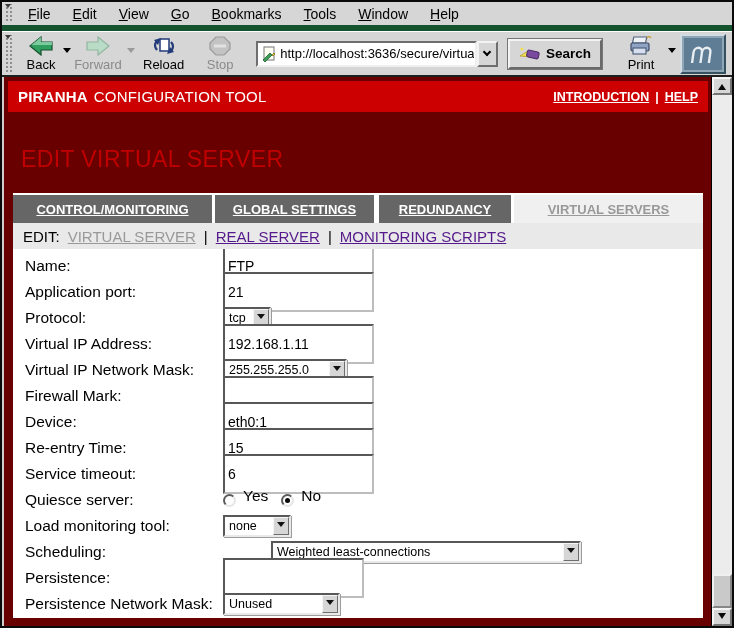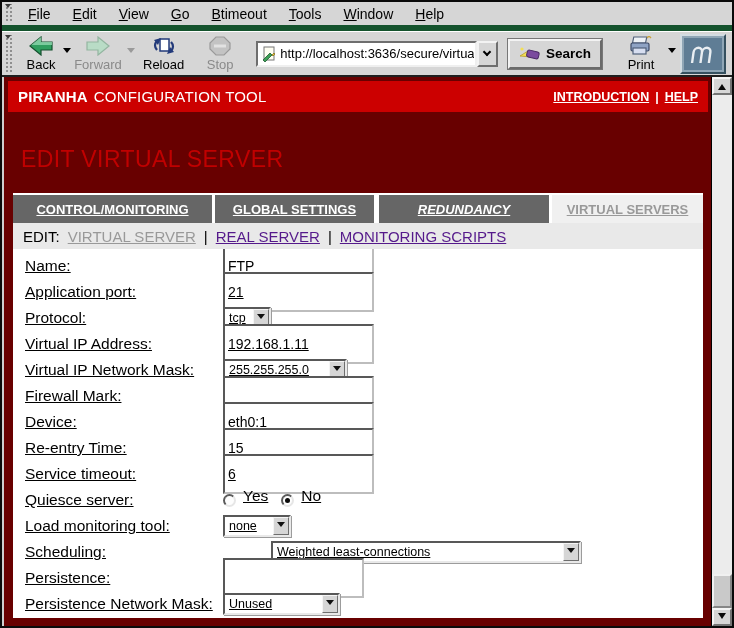--- a/index.html
+++ b/index.html
@@ -44,29 +44,29 @@
   .hlinks{margin-left:auto;display:flex;align-items:center;gap:6px;color:#fff;font-size:12.5px;font-weight:bold;}
   .hlinks .lnk{text-decoration:underline;cursor:pointer;}
   .ptitle{height:81px;padding:34px 0 0 17px;color:#c00000;font-size:23px;letter-spacing:.4px;}
 
   .content{flex:1;margin:0 8px 8px 9px;background:#fff;display:flex;flex-direction:column;min-height:0;}
   .tabs{height:28px;margin-top:2px;display:flex;}
   .tab{background:#666;color:#fff;font-weight:bold;font-size:13px;display:flex;align-items:center;justify-content:center;cursor:pointer;}
   .tab .tlbl{text-decoration:underline;white-space:nowrap;}
   .tab.t1{width:199px;}
   .tab.t2{width:159px;margin-left:3px;}
-  .tab.t3{width:170px;margin-left:5px;font-style:italic;}
+  .tab.t3{width:132px;margin-left:5px;}
   .tab.active{flex:1;margin-left:3px;background:#f0f0f0;color:#999;}
   .subnav{height:26px;background:#e9e9e9;display:flex;align-items:center;gap:8px;padding-left:10px;font-size:15px;color:#000;}
   .subnav .lnk{text-decoration:underline;cursor:pointer;white-space:nowrap;}
   .subnav .cur{color:#999;}
   .subnav .vis{color:#551a8b;}
 
   
-  .formarea{flex:1;padding:4px 0 0 12px;overflow:hidden;text-decoration:underline;}
+  .formarea{flex:1;padding:4px 0 0 12px;overflow:hidden;}
   .frow{height:26px;display:flex;align-items:center;}
   .flabel{width:198px;font-size:15.5px;color:#000;}
   .tinput{height:40px;border:2px solid;border-color:#585858 #bdbdbd #bdbdbd #585858;background:#fff;
           font-family:"Liberation Sans",sans-serif;font-size:14px;padding:0 3px;outline:none;}
   .w150{width:151px;}.w140{width:141px;}
   .sel{height:22px;border:2px solid;border-color:#585858 #e9e9e9 #e9e9e9 #585858;background:#fff;display:flex;align-items:center;box-shadow:1px 1px 0 #9c9c9c;cursor:pointer;}
   .seltext{flex:1;font-size:12.5px;padding-left:4px;white-space:nowrap;overflow:hidden;}
   .selarrow{width:16px;height:18px;margin-right:0;background:#d6d6d6;border:1px solid;border-color:#f5f5f5 #6e6e6e #6e6e6e #f5f5f5;
             display:flex;flex-direction:column;align-items:center;justify-content:center;}
   .tri{border:4px solid transparent;border-top:5px solid #111;width:0;height:0;margin-top:4px;}
@@ -90,21 +90,21 @@
 <body>
 
 <div class="window">
 
   <div class="menubar">
     <div class="grip"></div>
     <span class="menu-item"><span class="accel">F</span><span>ile</span></span>
     <span class="menu-item"><span class="accel">E</span><span>dit</span></span>
     <span class="menu-item"><span class="accel">V</span><span>iew</span></span>
     <span class="menu-item"><span class="accel">G</span><span>o</span></span>
-    <span class="menu-item"><span class="accel">B</span><span>timeout</span></span>
+    <span class="menu-item"><span class="accel">B</span><span>ookmarks</span></span>
     <span class="menu-item"><span class="accel">T</span><span>ools</span></span>
     <span class="menu-item"><span class="accel">W</span><span>indow</span></span>
     <span class="menu-item"><span class="accel">H</span><span>elp</span></span>
   </div>
 
   <div class="toolbar">
     <div class="grip"></div>
 
     <div class="navbtn" style="min-width:50px;">
       <svg width="26" height="20" viewBox="0 0 26 20">

